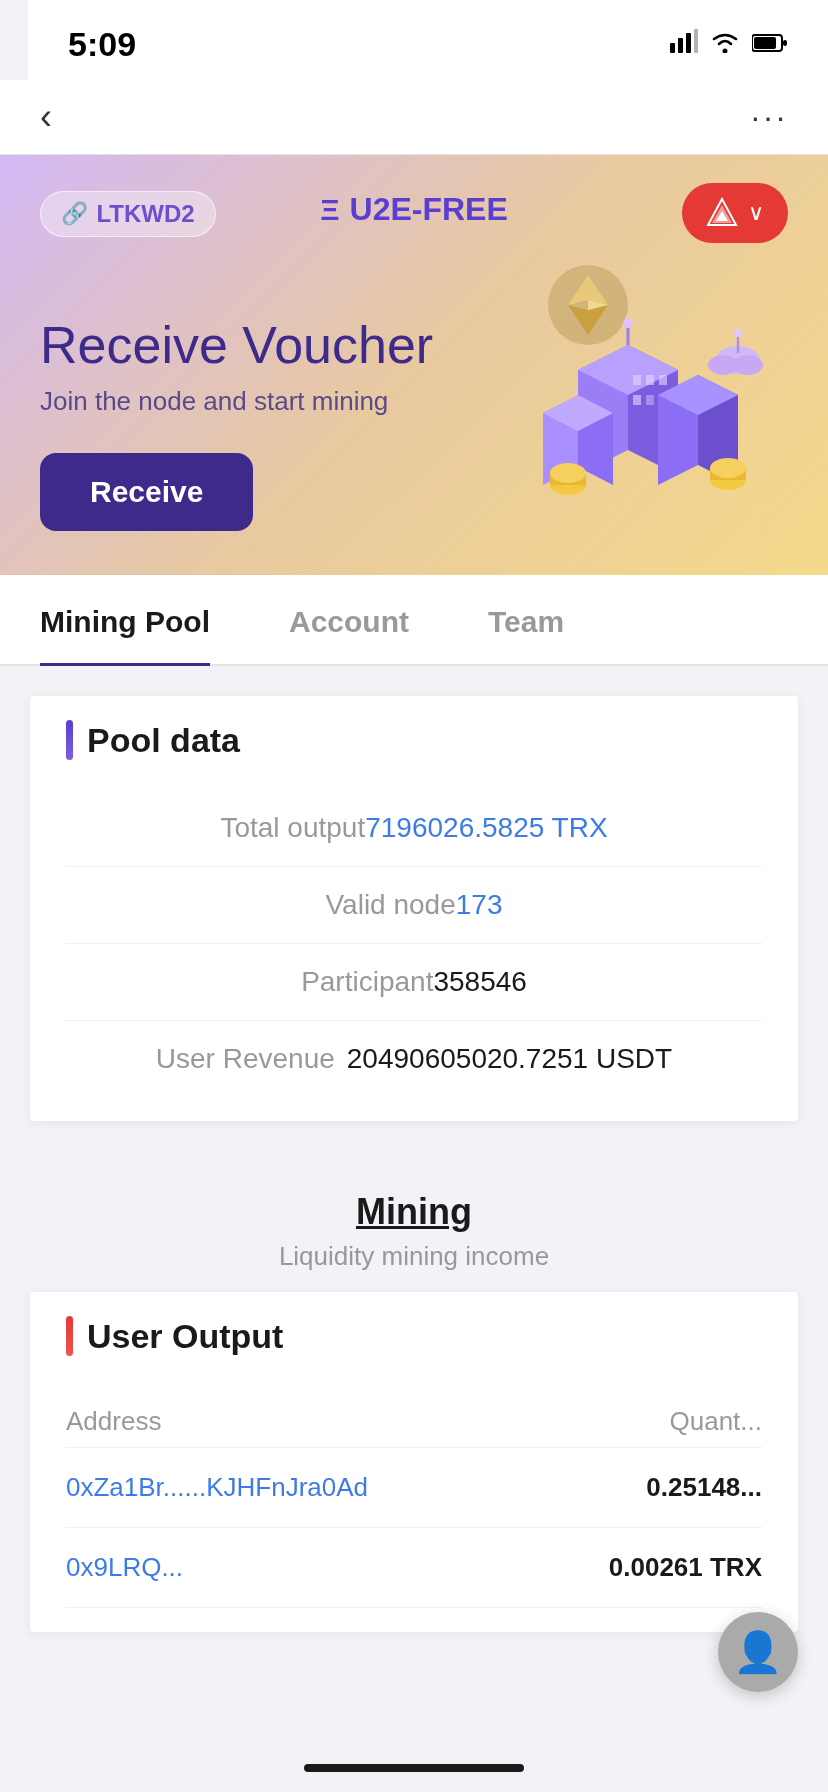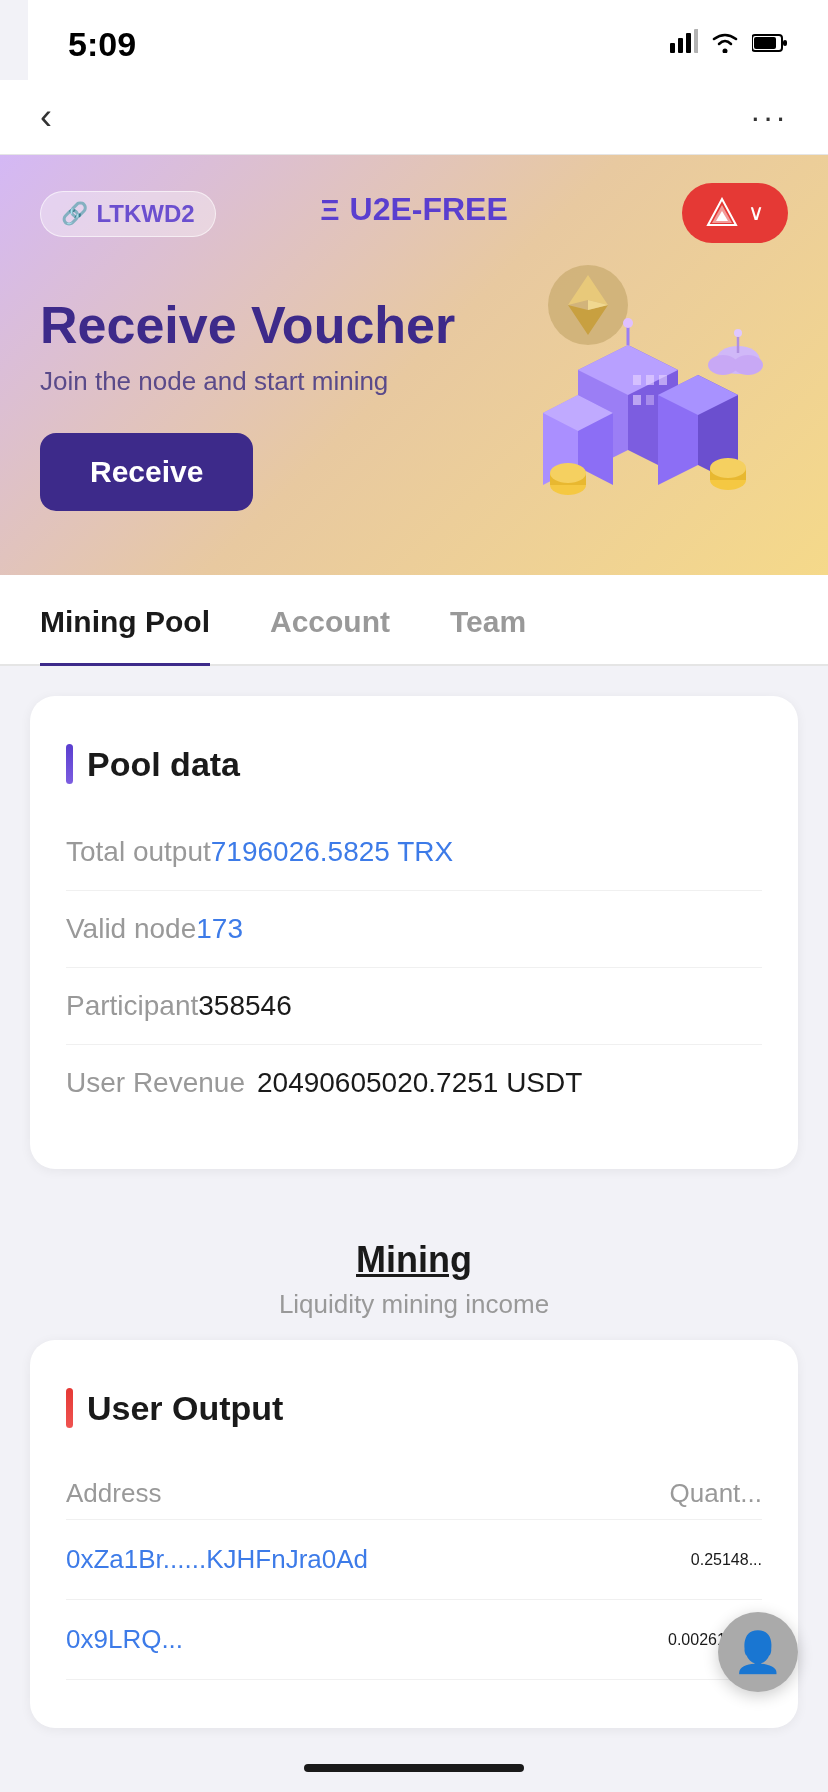--- a/index.html
+++ b/index.html
@@ -114,23 +114,23 @@
     .hero-tron-logo {
       width: 32px;
       height: 32px;
     }
     .hero-tron-arrow {
       color: #fff;
       font-size: 22px;
     }
     .hero-title {
       font-size: 52px;
-      font-weight: 700;
+      font-weight: 400;
       color: #3d2a8a;
-      margin-top: 40px;
+      margin-top: 60px;
       margin-bottom: 12px;
       line-height: 1.1;
     }
     .hero-subtitle {
       font-size: 26px;
       color: #5a4a8a;
       margin-bottom: 36px;
     }
     .hero-receive-btn {
       background: #3d2a8a;
@@ -149,21 +149,21 @@
       width: 340px;
       height: 320px;
     }
     
 
     
     .tabs-container {
       background: #fff;
       padding: 0 40px;
       display: flex;
-      gap: 60px;
+      gap: 79px;
       border-bottom: 2px solid #e5e5e5;
     }
     .tab-item {
       padding: 30px 0 24px;
       font-size: 30px;
       font-weight: 600;
       color: #999;
       cursor: pointer;
       position: relative;
       border-bottom: 3px solid transparent;
@@ -176,22 +176,22 @@
 
     
     .content-area {
       padding: 30px 30px;
       background: #f2f2f7;
     }
 
     
     .card {
       background: #fff;
-      border-radius: 25px;
-      padding: 48px 36px;
+      border-radius: 4px;
+      padding: 24px 36px;
       margin-bottom: 30px;
       box-shadow: 0 2px 12px rgba(0,0,0,0.06);
     }
     .card-title {
       font-size: 34px;
       font-weight: 800;
       color: #1a1a1a;
       margin-bottom: 30px;
       display: flex;
       align-items: center;
@@ -204,21 +204,21 @@
       border-radius: 4px;
       display: inline-block;
     }
     .card-title-bar.red {
       background: linear-gradient(180deg, #e53935, #ef5350);
     }
 
     
     .data-row {
       display: flex;
-      justify-content: flex-start;
+      justify-content: center;
       align-items: center;
       padding: 22px 0;
       border-bottom: 1px solid #f0f0f0;
     }
     .data-row:last-child {
       border-bottom: none;
       gap: 12px;
     }
     .data-label {
       font-size: 28px;
@@ -266,23 +266,23 @@
       justify-content: space-between;
       align-items: center;
       padding: 24px 0;
       border-bottom: 1px solid #f0f0f0;
     }
     .table-address {
       font-size: 26px;
       color: #3d7be8;
     }
     .table-quantity {
-      font-size: 16px;
+      font-size: 26px;
       color: #1a1a1a;
-      font-weight: 400;
+      font-weight: 700;
     }
 
     
     .floating-avatar {
       position: fixed;
       bottom: 100px;
       right: 30px;
       width: 80px;
       height: 80px;
       background: #aaa;

